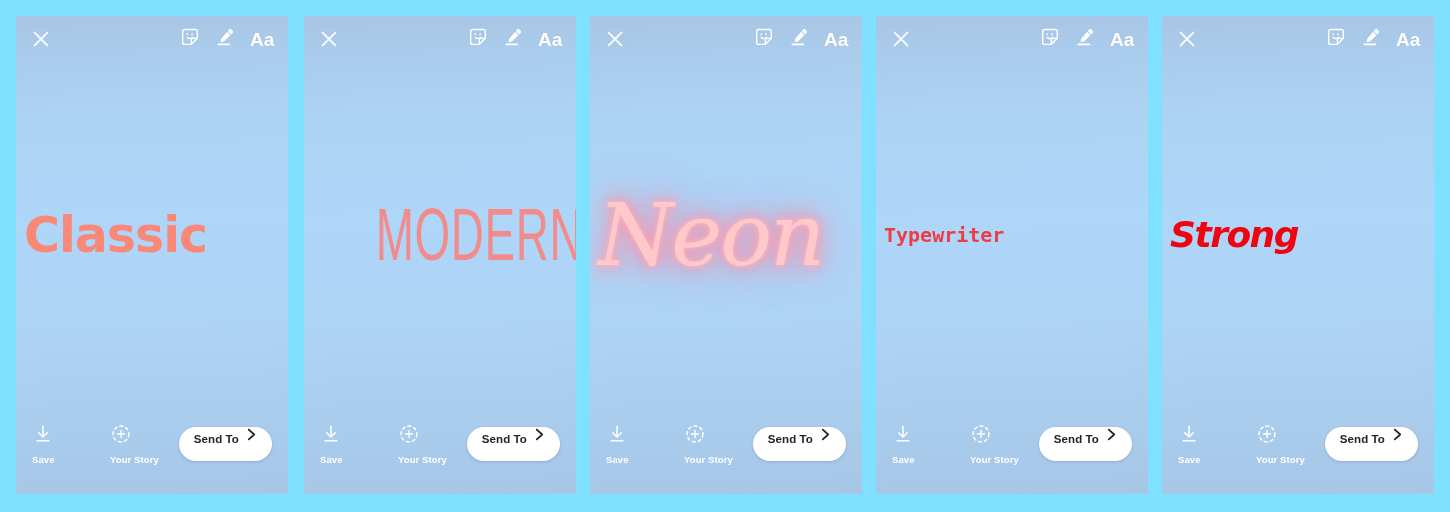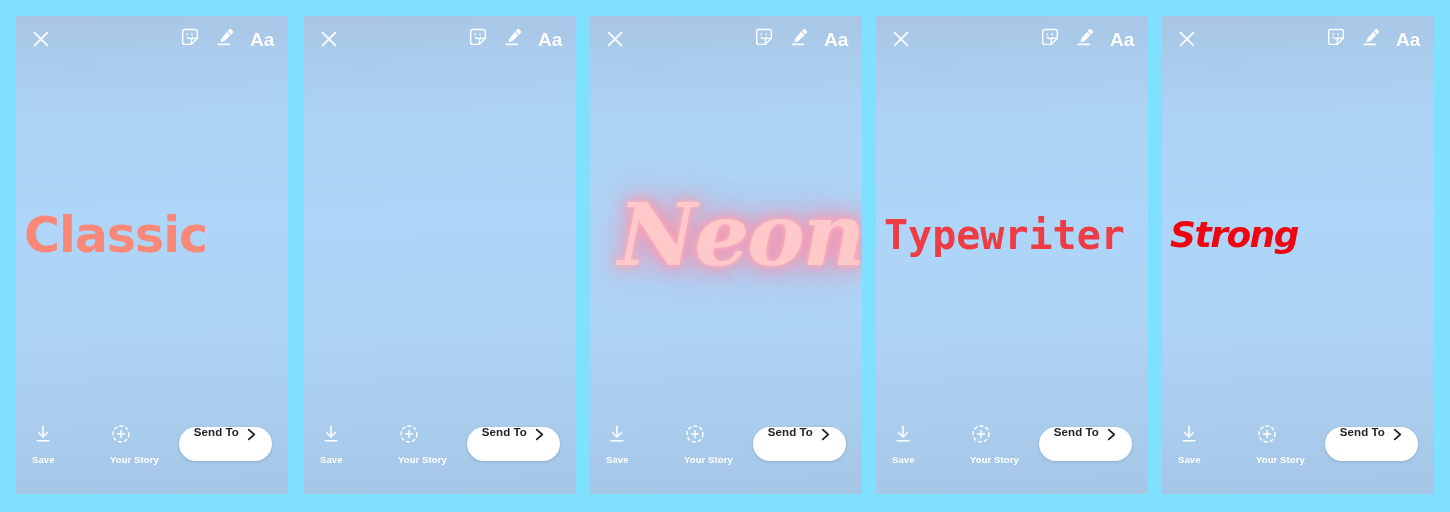--- a/index.html
+++ b/index.html
@@ -111,36 +111,35 @@
     font-weight: 400;
     font-size: 74px;
     color: #F28C8C;
     letter-spacing: 1px;
     transform: scaleX(0.62);
     transform-origin: center;
   }
   .style-neon {
     font-family: "DejaVu Serif", serif;
     font-style: italic;
-    font-weight: 700;
+    font-weight: 400;
     font-size: 86px;
     color: #FFC9C9;
     letter-spacing: -2px;
     text-shadow:
       0 0 4px  #ffb9c4,
       0 0 10px #ff9fb0,
       0 0 20px #ff8fa8,
       0 0 34px rgba(255,130,160,.75),
       0 0 52px rgba(255,130,170,.45);
-    margin-left: 20px;
   }
   .style-typewriter {
     font-family: "DejaVu Sans Mono", monospace;
     font-weight: 700;
-    font-size: 40px;
+    font-size: 20px;
     color: #EE3B44;
     letter-spacing: 0px;
   }
   .style-strong {
     font-family: "DejaVu Sans", sans-serif;
     font-weight: 700;
     font-style: italic;
     font-size: 36px;
     color: #EE0511;
     letter-spacing: -1.5px;
@@ -176,23 +175,23 @@
     line-height: 1;
     white-space: nowrap;
     font-family: "Liberation Sans", sans-serif;
   }
   .bb-spacer { flex: 1 1 auto; }
 
   .send-btn {
     background: #ffffff;
     border-radius: 999px;
     height: 34px;
-    padding: 0 15px;
-    display: flex;
-    align-items: flex-start;
+    padding: 16px 15px;
+    display: flex;
+    align-items: flex-end;
     gap: 7px;
     box-shadow: 0 1px 3px rgba(20,40,70,.16);
     flex: 0 0 auto;
     cursor: pointer;
   }
   .send-label {
     color: #20242b;
     font-size: 11.5px;
     font-weight: 700;
     line-height: 1;
@@ -267,20 +266,23 @@
               <path d="M8.6 12.3c.9 1.1 2.1 1.6 3.3 1.6s2.4-.5 3.3-1.6" stroke="#fff" stroke-width="1.55" stroke-linecap="round"></path>
             </svg></span>
           <span class="t-icon"><svg width="20" height="20" viewBox="0 0 24 24" fill="none">
               <path d="M16.9 2.9a1.9 1.9 0 0 1 2.7 0l1.5 1.5a1.9 1.9 0 0 1 0 2.7l-10 10-4.6 1.2 1.2-4.6 9.2-10.8Z" fill="#fff"></path>
               <path d="M14.9 5.2l3.9 3.9" stroke="#b9cfe6" stroke-width="1.3" stroke-linecap="round"></path>
               <rect x="3" y="19.7" width="15.4" height="2.2" rx="1.1" fill="#fff"></rect>
             </svg></span>
           <span class="aa-icon">Aa</span>
         </div>
       </div>
+      <div class="sample-wrap">
+        <div class="sample style-modern">MODERN</div>
+      </div>
       <div class="bottombar">
         <div class="bb-actions">
           <div class="bb-item">
             <span><svg width="22" height="22" viewBox="0 0 24 24" fill="none">
                 <path d="M12 3.6v11.2" stroke="#fff" stroke-width="1.7" stroke-linecap="round"></path>
                 <path d="M7.4 10.6 12 15.2l4.6-4.6" stroke="#fff" stroke-width="1.7" stroke-linecap="round" stroke-linejoin="round"></path>
                 <path d="M5.6 19.4h12.8" stroke="#fff" stroke-width="1.7" stroke-linecap="round"></path>
               </svg></span>
             <span class="bb-label">Save</span>
           </div>

